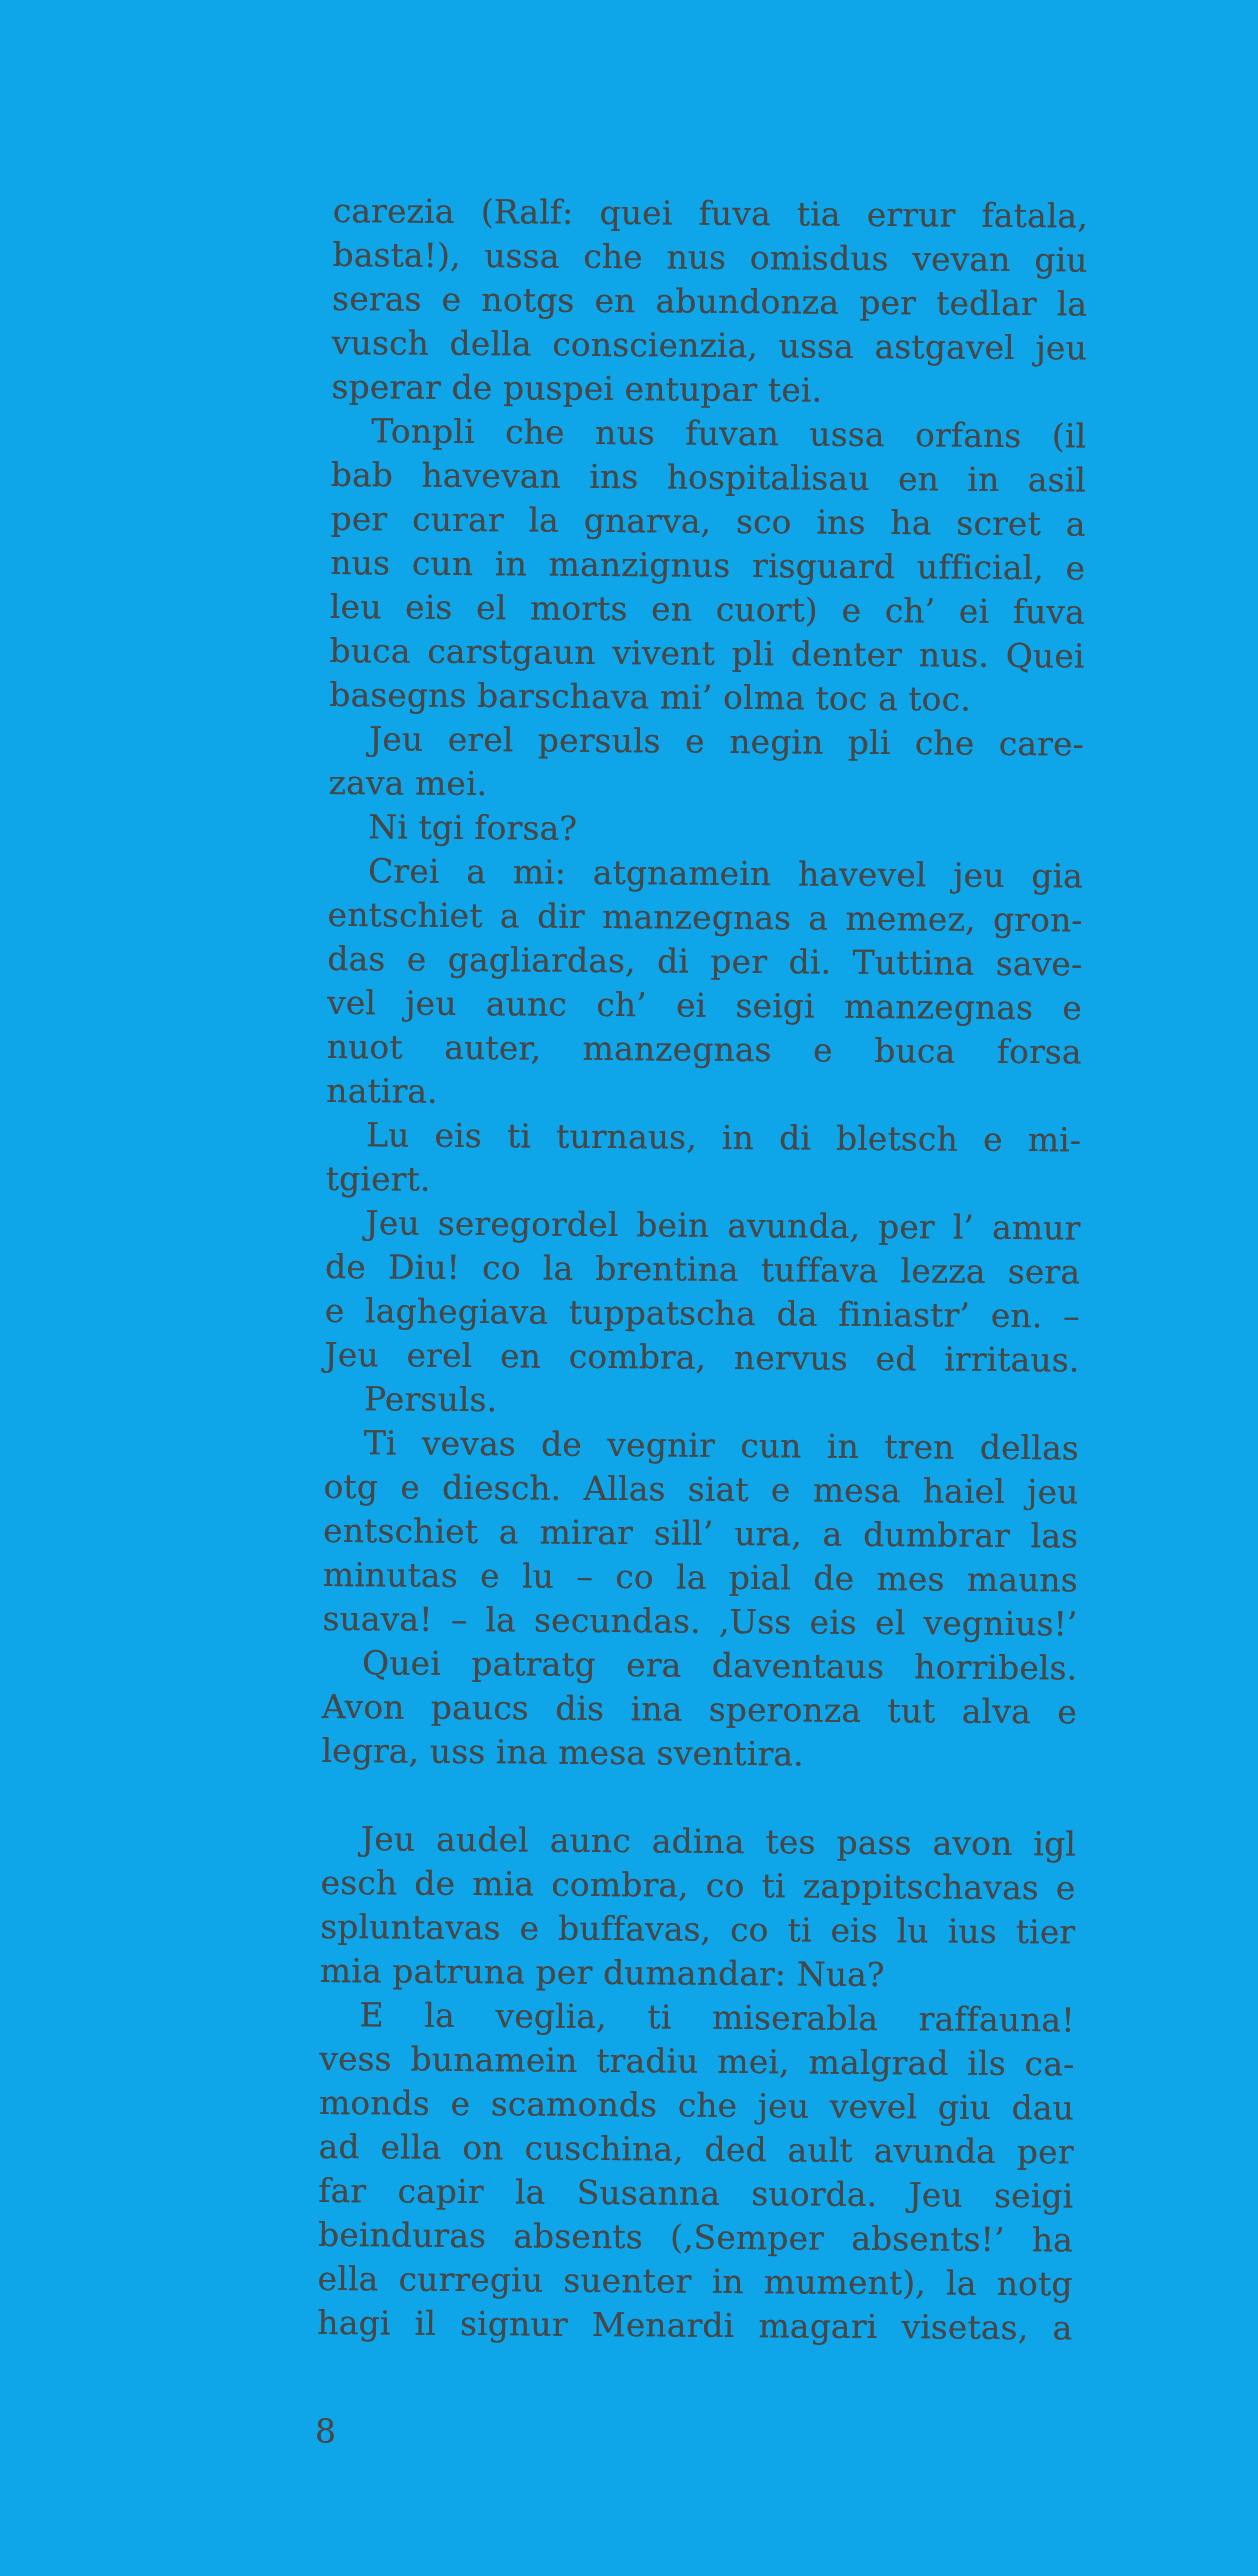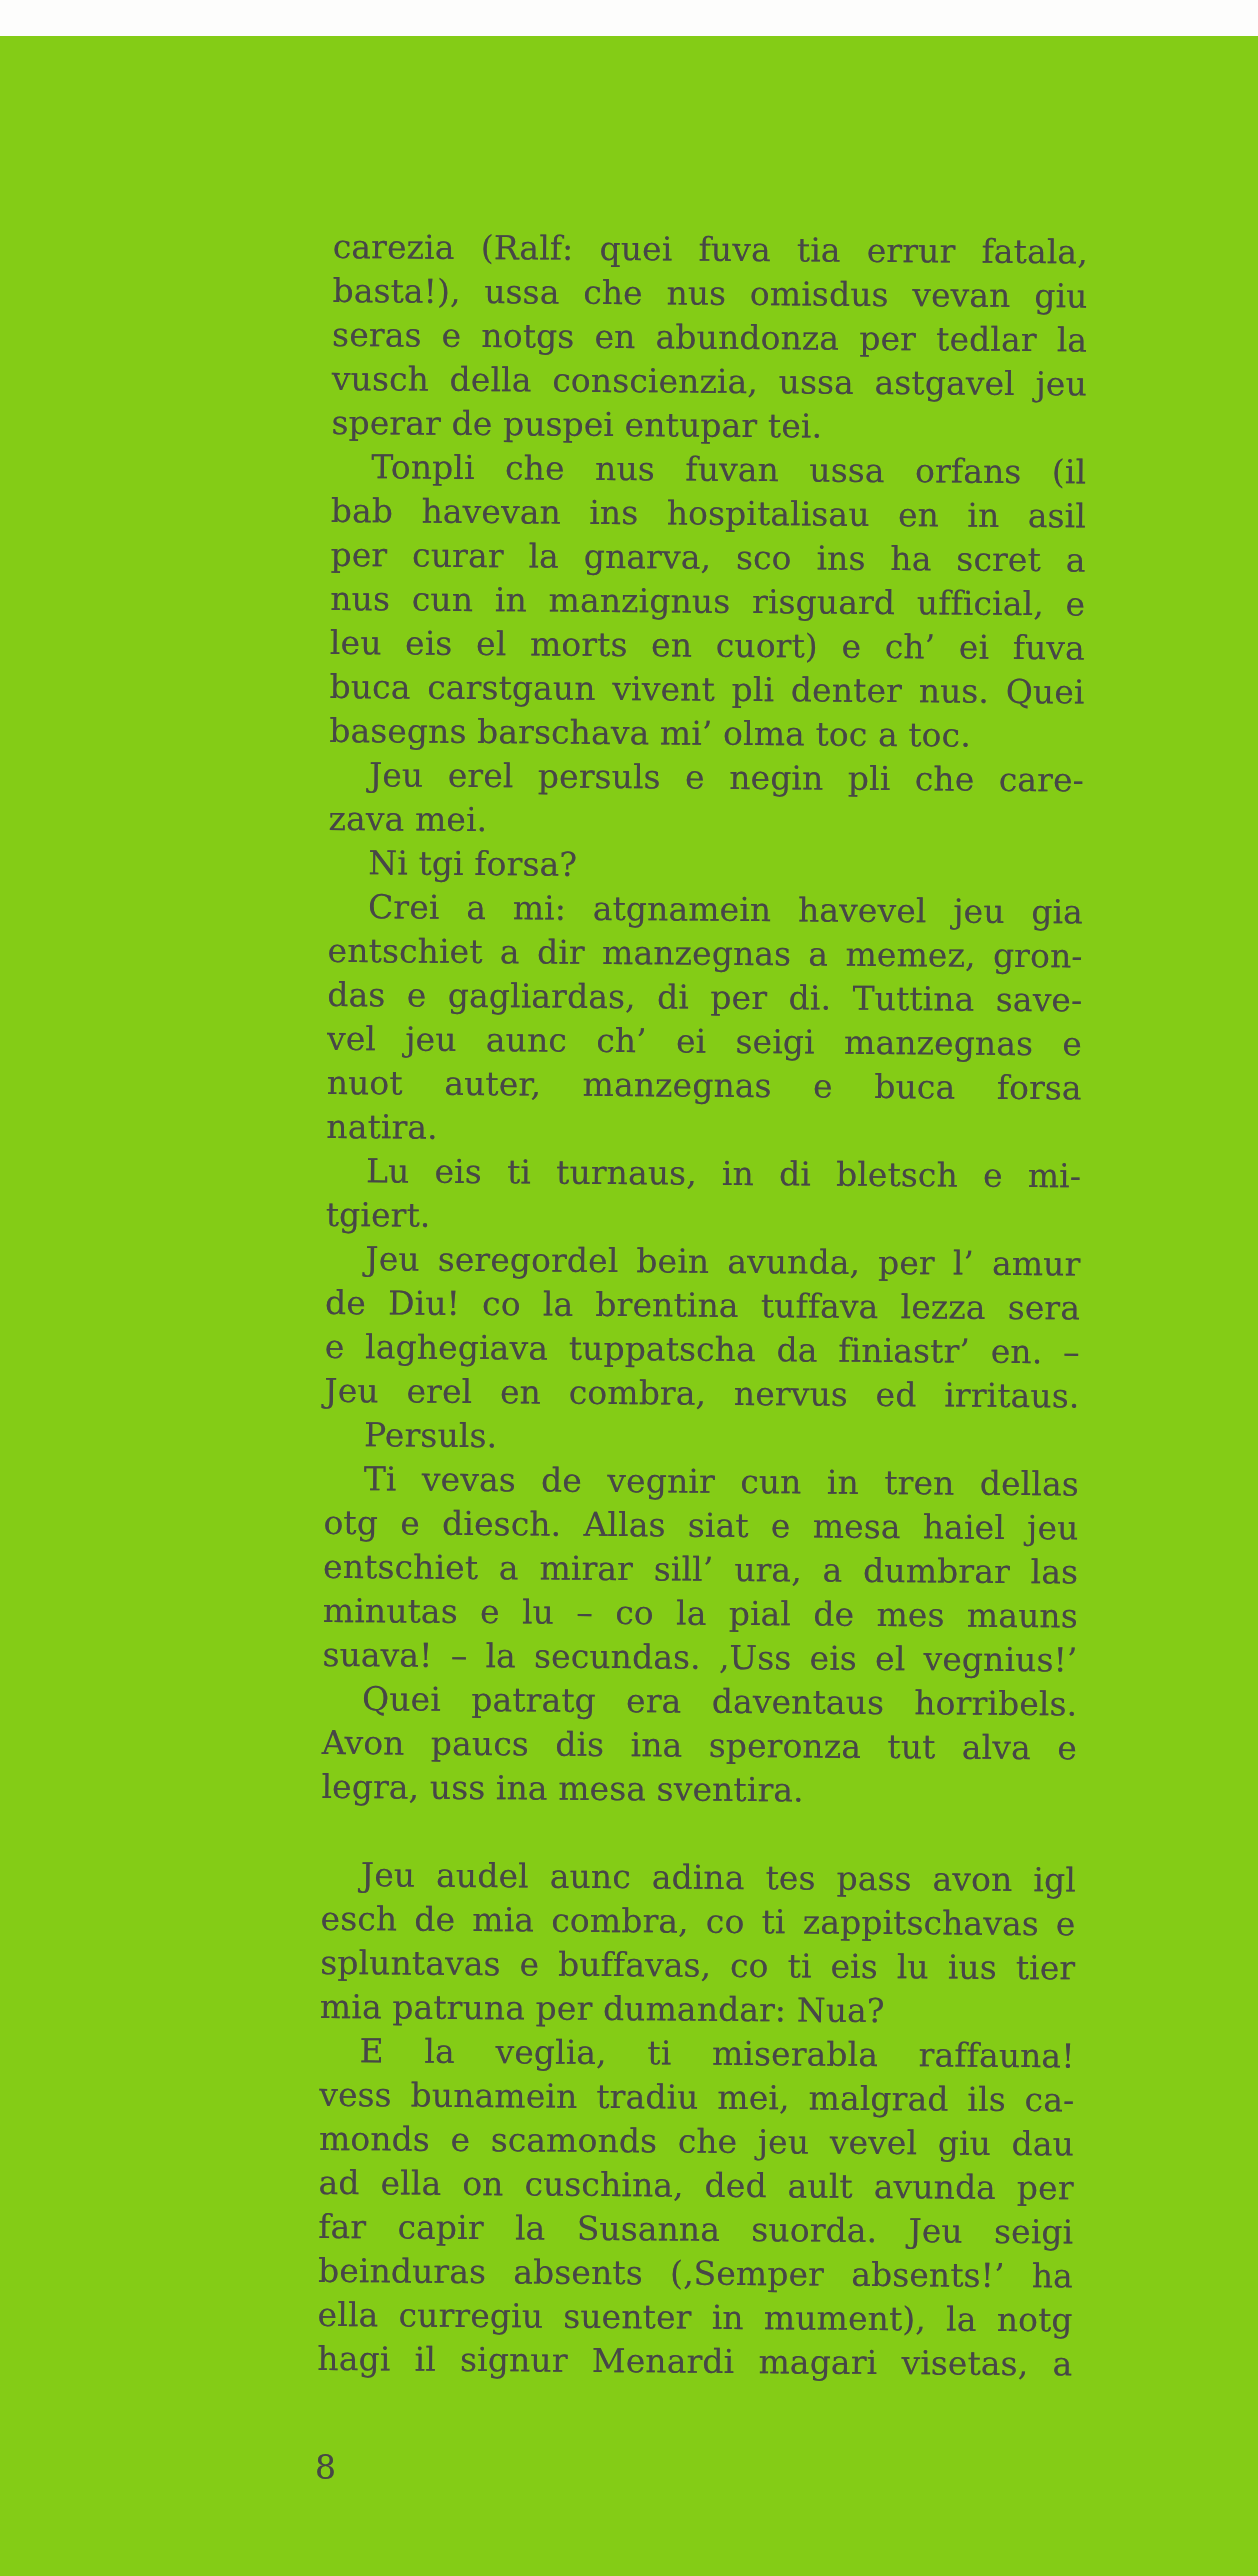--- a/index.html
+++ b/index.html
@@ -10,22 +10,21 @@
     width: 1258px;
     height: 2576px;
     background: #fdfdfc;
     overflow: hidden;
     position: relative;
     font-family: "DejaVu Serif", "Liberation Serif", serif;
   }
   .scan-page {
     position: absolute;
     inset: 0;
-    background: #84cc16;
-    margin-top: 36px;
+    background: #0ea5e9;
   }
   .text-block {
     position: absolute;
     left: 333px;
     top: 189px;
     width: 755px;
     transform: rotate(0.42deg);
     transform-origin: 0 0;
     color: #474747;
     font-size: 33px;

